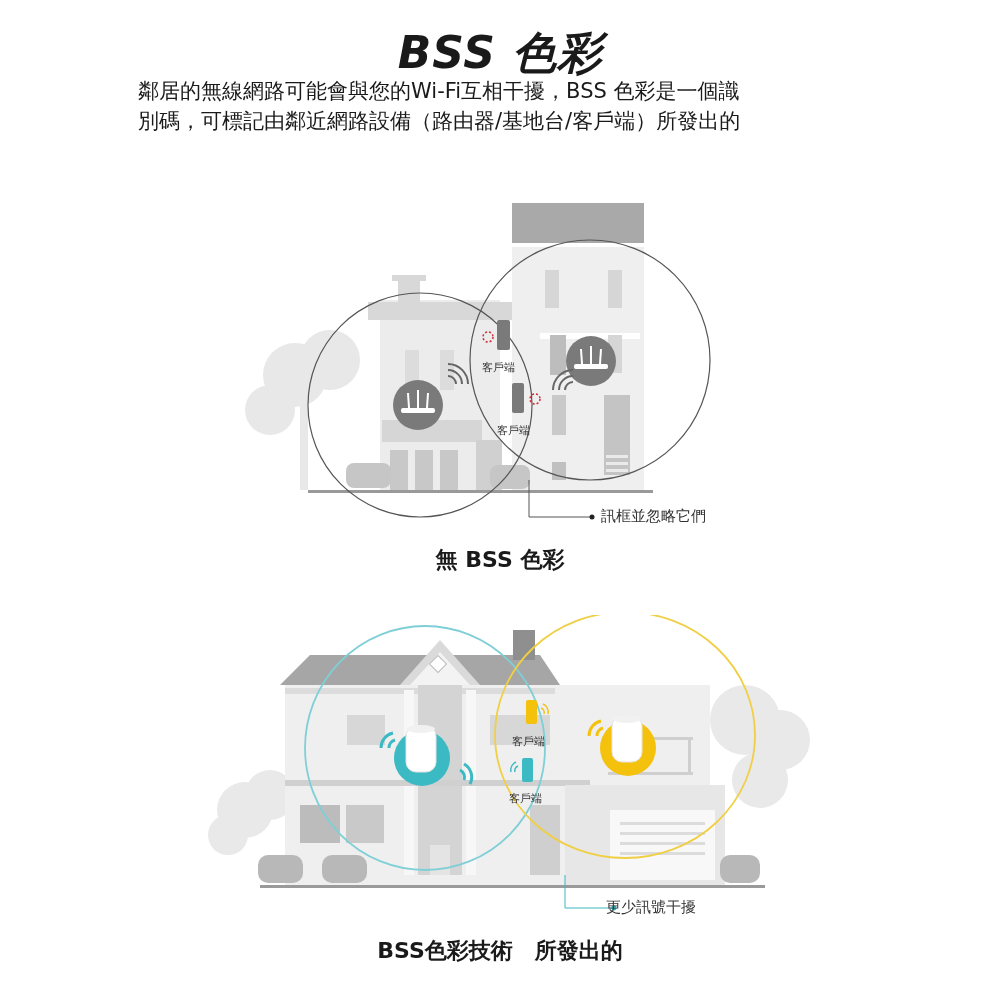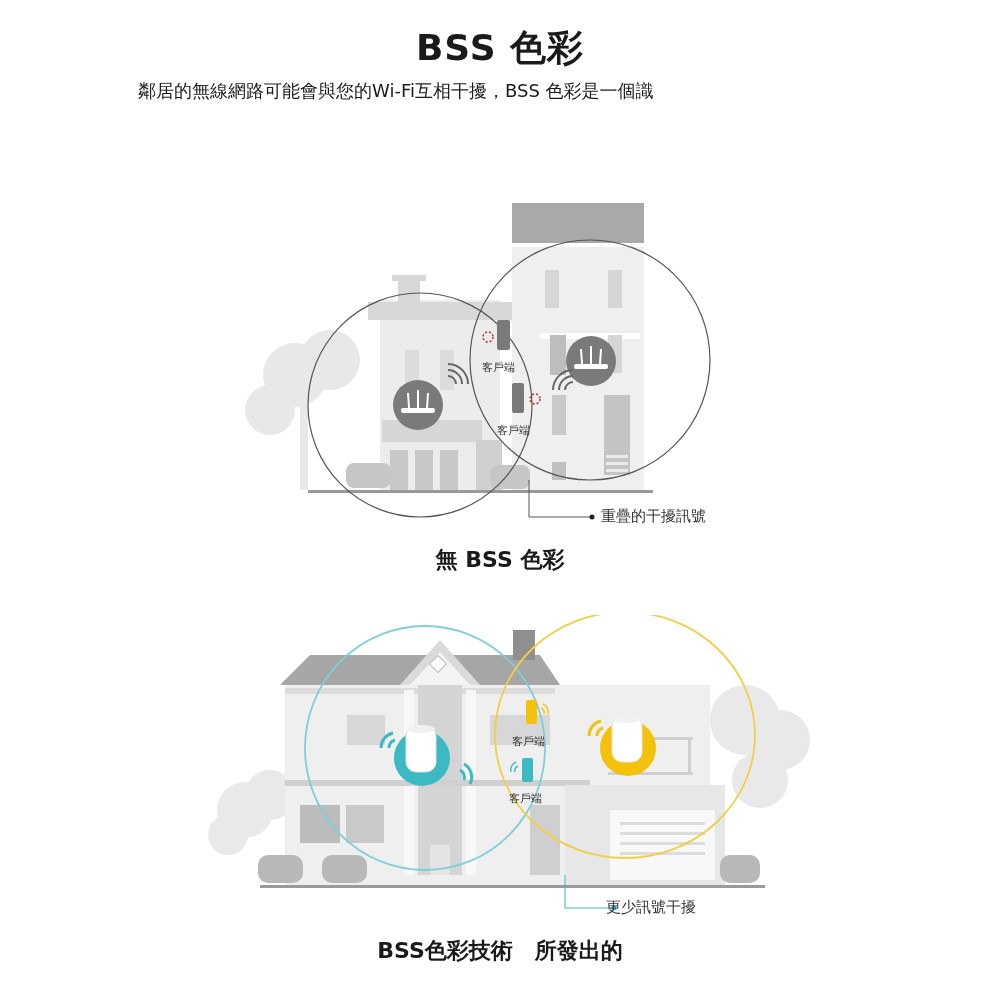--- a/index.html
+++ b/index.html
@@ -1,30 +1,31 @@
 <!DOCTYPE html>
 <html><head>
   <meta charset="utf-8">
   <style>
     html, body { margin:0; padding:0; background:#ffffff; }
     body { width:1000px; height:1000px; position:relative; overflow:hidden; font-family:"DejaVu Sans", sans-serif; color:#1a1a1a; }
-    .title { position:absolute; left:0; width:1000px; top:24px; text-align:center; font-size:36px; font-weight:bold; letter-spacing:1px; }
-    .desc { position:absolute; left:138px; top:76px; width:740px; font-size:18px; line-height:30px; color:#1a1a1a; }
+    .title { position:absolute; left:0; width:1000px; top:24px; text-align:center; font-size:44px; font-weight:bold; letter-spacing:1px;font-style:italic; }
+    .desc { position:absolute; left:138px; top:76px; width:740px; font-size:21px; line-height:30px; color:#1a1a1a; }
     .desc div { white-space:nowrap; }
     .caption { position:absolute; left:0; width:1000px; text-align:center; font-size:22px; font-weight:bold; }
     .diagram { position:absolute; }
     .label-note { position:absolute; font-size:15px; color:#333; white-space:nowrap; }
     .client-label { position:absolute; font-size:11px; font-weight:normal; color:#333; white-space:nowrap; }
   </style>
 </head>
 <body>
 
 <div class="title">BSS 色彩</div>
 <div class="desc">
   <div>鄰居的無線網路可能會與您的Wi-Fi互相干擾，BSS 色彩是一個識</div>
+  <div>別碼，可標記由鄰近網路設備（路由器/基地台/客戶端）所發出的</div>
 </div>
 
 <svg class="diagram" style="left:0;top:195px" width="1000" height="340" viewBox="0 195 1000 340">
 
   <g fill="#e8e8e8">
     <circle cx="295" cy="375" r="32"></circle>
       <circle cx="330" cy="360" r="30"></circle>
       <circle cx="270" cy="410" r="25"></circle>
     <rect x="300" y="405" width="8" height="85"></rect>
   </g>
@@ -101,21 +102,21 @@
   <g fill="none" stroke="#d0303a" stroke-width="1.5" stroke-dasharray="2 2">
     <circle cx="488" cy="337" r="5"></circle>
     <circle cx="535" cy="399" r="5"></circle>
   </g>
 
   <polyline points="529,480 529,517 590,517" fill="none" stroke="#555" stroke-width="1"></polyline>
   <circle cx="592" cy="517" r="2.5" fill="#222"></circle>
 </svg>
 <div class="client-label" style="left:482px;top:360px">客戶端</div>
 <div class="client-label" style="left:497px;top:423px">客戶端</div>
-<div class="label-note" style="left:601px;top:507px">重疊的干擾訊號</div>
+<div class="label-note" style="left:601px;top:507px">訊框並忽略它們</div>
 <div class="caption" style="top:545px">無 BSS 色彩</div>
 
 <svg class="diagram" style="left:0;top:615px" width="1000" height="305" viewBox="0 615 1000 305">
 
   <g fill="#e9e9e9">
     <circle cx="245" cy="810" r="28"></circle>
       <circle cx="270" cy="795" r="25"></circle>
       <circle cx="228" cy="835" r="20"></circle>
     <circle cx="745" cy="720" r="35"></circle>
       <circle cx="780" cy="740" r="30"></circle>

